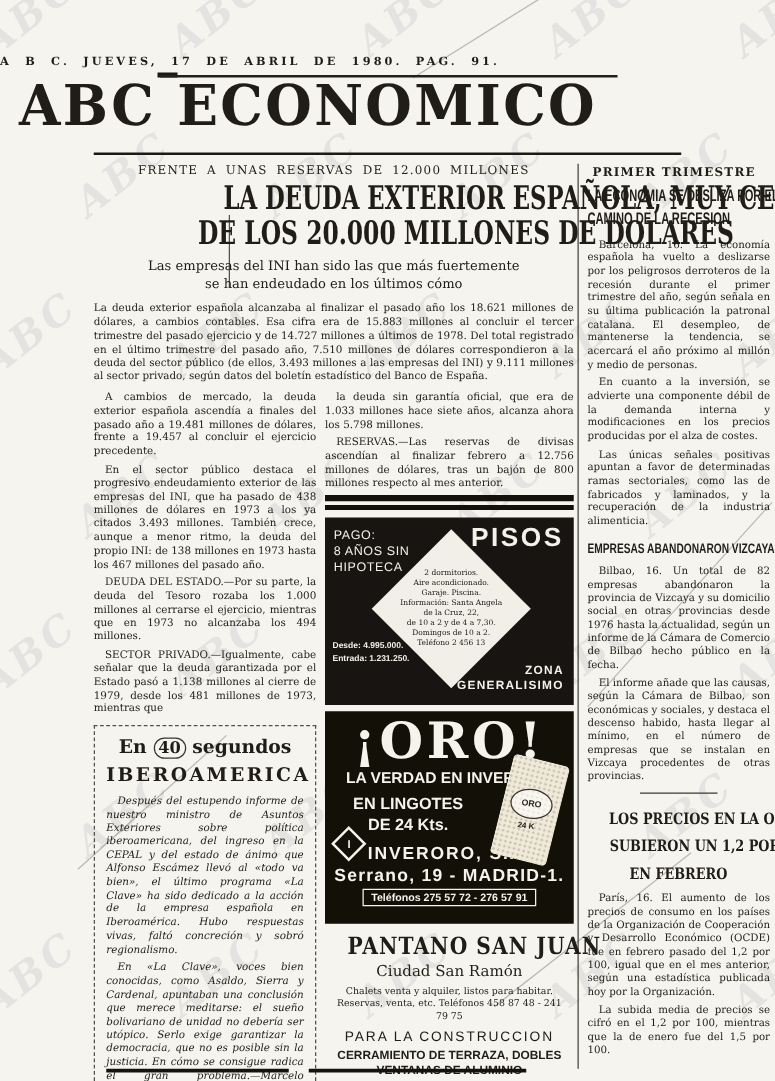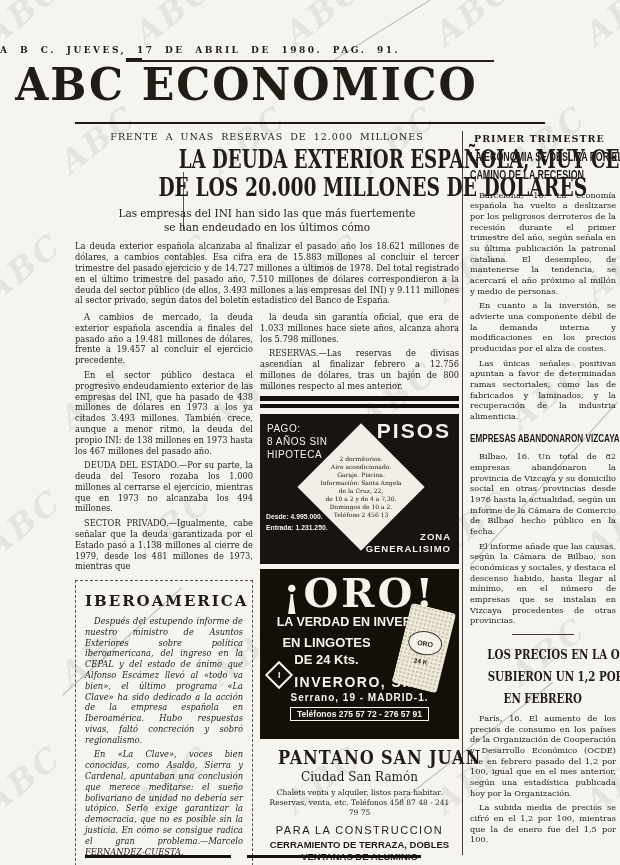--- a/index.html
+++ b/index.html
@@ -68,21 +68,21 @@
          background-image:radial-gradient(#c8c0aa 1px,transparent 1px);background-size:4px 4px;
          transform:rotate(14deg);border-radius:4px;color:#2a2620;}
   .ingot-seal{margin:24px auto 0;width:32px;height:22px;border:1.5px solid #3a352c;border-radius:50%;
               display:flex;align-items:center;justify-content:center;font-size:7px;font-weight:bold;
               transform:rotate(-6deg);background:rgba(255,255,255,.6);}
   .ingot-purity{font-size:6.5px;font-weight:bold;margin-top:3px;transform:rotate(-6deg);}
   .oro-logo{position:absolute;left:9px;top:96px;width:16px;height:16px;border:2px solid #f5f3ec;
             transform:rotate(45deg);display:flex;align-items:center;justify-content:center;}
   .oro-logo span{transform:rotate(-45deg);font-size:9px;font-weight:bold;}
   .oro-company{margin-top:7px;font-size:14px;font-weight:bold;letter-spacing:1.5px;}
-  .oro-address{font-size:10px;font-weight:bold;margin-top:2px;letter-spacing:1px;}
+  .oro-address{font-size:14px;font-weight:bold;margin-top:2px;letter-spacing:1px;}
   .oro-phones{display:inline-block;margin-top:3px;border:1px solid #f5f3ec;padding:1px 6px;
               font-size:8.5px;font-weight:bold;}
   
   .ad-pantano{margin-top:7px;text-align:center;}
   .pantano-title{font-weight:bold;}
   .pantano-title .cond{font-size:19px;letter-spacing:1px;}
   .pantano-sub{font-size:12px;margin-top:2px;}
   .pantano-body{margin-top:4px;font-size:7.5px;line-height:1.35;padding:0 6px;}
   
   .ad-cedal{margin-top:6px;text-align:center;font-family:"Liberation Sans",sans-serif;}
@@ -173,20 +173,25 @@
     <div class="cols">
       <div class="colA">
         <div>
             <p class="bp">A cambios de mercado, la deuda exterior española ascendía a finales del pasado año a 19.481 millones de dólares, frente a 19.457 al concluir el ejercicio precedente.</p>
             <p class="bp">En el sector público destaca el progresivo endeudamiento exterior de las empresas del INI, que ha pasado de 438 millones de dólares en 1973 a los ya citados 3.493 millones. También crece, aunque a menor ritmo, la deuda del propio INI: de 138 millones en 1973 hasta los 467 millones del pasado año.</p>
             <p class="bp">DEUDA DEL ESTADO.—Por su parte, la deuda del Tesoro rozaba los 1.000 millones al cerrarse el ejercicio, mientras que en 1973 no alcanzaba los 494 millones.</p>
             <p class="bp">SECTOR PRIVADO.—Igualmente, cabe señalar que la deuda garantizada por el Estado pasó a 1.138 millones al cierre de 1979, desde los 481 millones de 1973, mientras que</p>
           </div>
 
         <div class="ibero-box">
+          <div class="ibero-kicker">
+            <span>En</span>
+            <span class="forty">40</span>
+            <span>segundos</span>
+          </div>
           <div class="ibero-title">IBEROAMERICA</div>
           <div>
               <p class="bp">Después del estupendo informe de nuestro ministro de Asuntos Exteriores sobre política iberoamericana, del ingreso en la CEPAL y del estado de ánimo que Alfonso Escámez llevó al «todo va bien», el último programa «La Clave» ha sido dedicado a la acción de la empresa española en Iberoamérica. Hubo respuestas vivas, faltó concreción y sobró regionalismo.</p>
               <p class="bp">En «La Clave», voces bien conocidas, como Asaldo, Sierra y Cardenal, apuntaban una conclusión que merece meditarse: el sueño bolivariano de unidad no debería ser utópico. Serlo exige garantizar la democracia, que no es posible sin la justicia. En cómo se consigue radica el gran problema.—Marcelo FERNANDEZ-CUESTA.</p>
             </div>
         </div>
       </div>
       <div class="colB">
         <div>
             <p class="bp">la deuda sin garantía oficial, que era de 1.033 millones hace siete años, alcanza ahora los 5.798 millones.</p>

